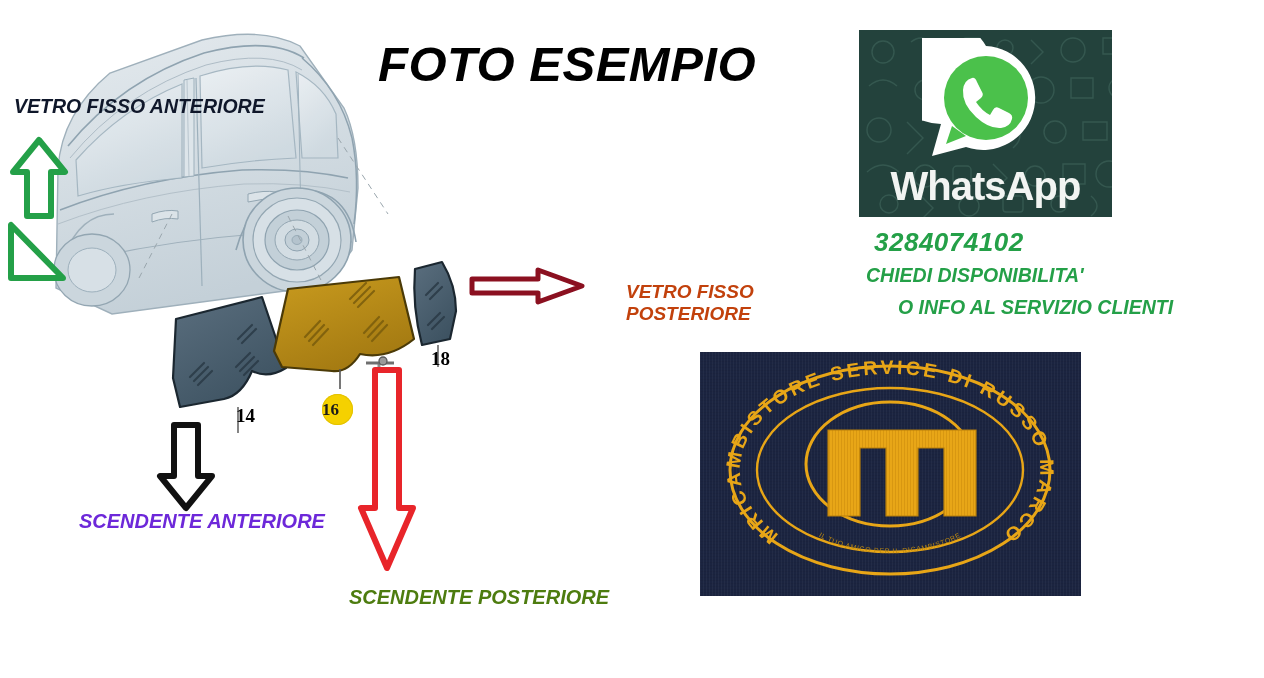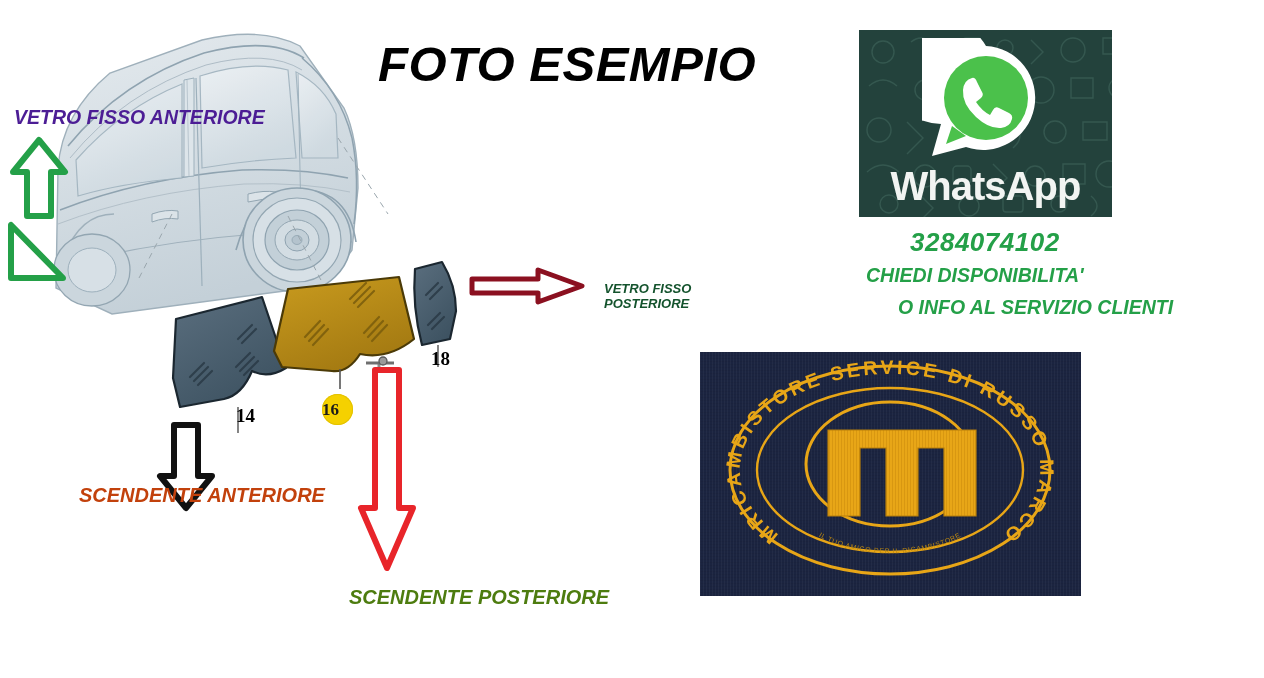--- a/index.html
+++ b/index.html
@@ -19,23 +19,23 @@
   #foto-esempio{
     left:378px;top:36px;
     font-size:49px;font-weight:bold;font-style:italic;
     color:#000000;letter-spacing:0.5px;white-space:nowrap;
   }
 
   
   .callout{
     font-weight:bold;font-style:italic;white-space:nowrap;line-height:1.18;
   }
-  #lbl-vetro-fisso-anteriore{left:14px;top:106px;font-size:19.5px;color:#4c1d95;}
-  #lbl-vetro-fisso-posteriore{left:604px;top:281px;font-size:13px;color:#14532d;}
-  #lbl-scendente-anteriore{left:79px;top:484px;font-size:20px;color:#c2410c;font-style:italic;}
+  #lbl-vetro-fisso-anteriore{left:14px;top:95px;font-size:19.5px;color:#0f172a;}
+  #lbl-vetro-fisso-posteriore{left:626px;top:281px;font-size:19px;color:#c2410c;}
+  #lbl-scendente-anteriore{left:79px;top:510px;font-size:20px;color:#6d28d9;font-style:italic;}
   #lbl-scendente-posteriore{left:349px;top:586px;font-size:20px;color:#4d7c0f;}
 
   
   .arrow svg{display:block;overflow:visible;}
 
   
   #car-illustration{left:52px;top:18px;width:340px;height:300px;}
   #car-illustration svg{display:block;}
 
   
@@ -66,21 +66,21 @@
   #wa-logo-wrap{position:absolute;left:50%;top:8px;transform:translateX(-50%);}
   #wa-wordmark{
     position:absolute;left:0;right:0;bottom:8px;text-align:center;
     color:#f2f4f2;font-size:40px;font-weight:bold;letter-spacing:-1px;
     font-family:"Liberation Sans",sans-serif;
   }
 
   
   #phone-number{
     left:874px;top:227px;font-size:26px;font-weight:bold;font-style:italic;
-    color:#24a048;letter-spacing:0.5px;white-space:nowrap;margin-left:36px;
+    color:#24a048;letter-spacing:0.5px;white-space:nowrap;
   }
   #contact-line-1{left:866px;top:264px;text-align:center;}
   #contact-line-2{left:866px;top:296px;margin-left:32px;}
   .contact-line{
     font-size:19.5px;font-weight:bold;font-style:italic;color:#24a048;white-space:nowrap;
   }
 
   
   #shop-logo{
     left:700px;top:352px;width:381px;height:244px;

